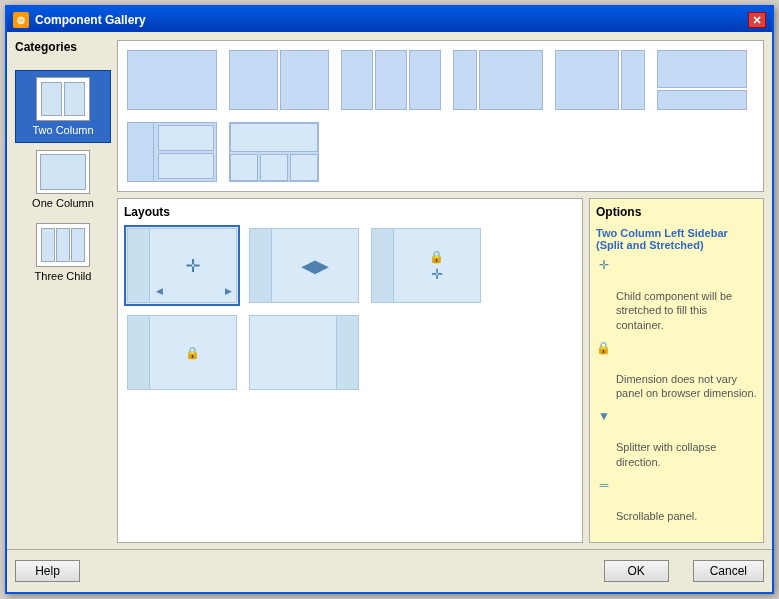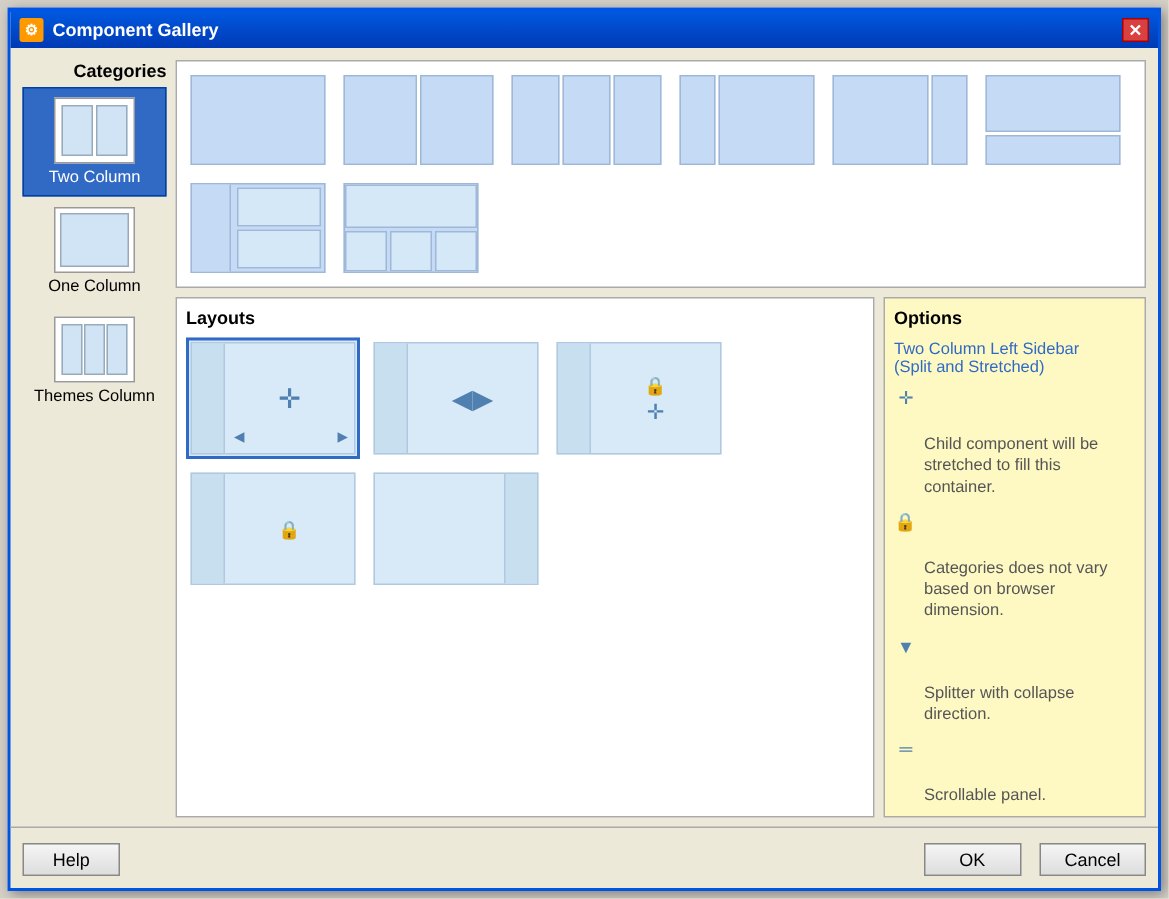--- a/index.html
+++ b/index.html
@@ -77,23 +77,22 @@
     
     .categories-panel {
       width: 96px;
       display: flex;
       flex-direction: column;
       gap: 0;
     }
     .categories-label {
       font-size: 12px;
       font-weight: bold;
-      margin-bottom: 4px;
+      margin-bottom: 16px;
       color: #000;
-      text-align: right;
     }
     .category-item {
       display: flex;
       flex-direction: column;
       align-items: center;
       padding: 6px 4px;
       cursor: pointer;
       border: 1px solid transparent;
       text-align: center;
     }
@@ -280,21 +279,21 @@
       display: flex;
       align-items: center;
       gap: 4px;
     }
     .checkbox-row input[type=checkbox] {
       width: 13px;
       height: 13px;
     }
     .option-desc-title {
       font-size: 11px;
-      font-weight: normal;
+      font-weight: bold;
       color: #316ac5;
       margin-top: 2px;
     }
     .option-entries {
       display: flex;
       flex-direction: column;
       gap: 8px;
     }
     .option-entry {
       display: flex;
@@ -328,21 +327,21 @@
       padding: 3px 16px;
       font-size: 12px;
       border: 1px solid #888;
       background: linear-gradient(to bottom, #f5f5f5, #ddd);
       cursor: pointer;
       min-width: 65px;
       text-align: center;
     }
     .btn-group {
       display: flex;
-      gap: 12px;
+      gap: 24px;
     }
     .divider-h {
       height: 1px;
       background: #aaa;
       margin: 0 -8px;
     }
   </style>
 </head>
 <body>
 
@@ -382,21 +381,21 @@
         </div>
 
         <div class="category-item">
           <div class="category-thumb">
             <div class="thumb-three-col">
               <div class="col"></div>
               <div class="col"></div>
               <div class="col"></div>
             </div>
           </div>
-          <span class="category-label">Themes Column</span>
+          <span class="category-label">Three Child</span>
         </div>
       </div>
 
       <div class="right-panel">
 
         <div class="types-section">
           <div class="types-grid">
 
             <div class="types-row">
 
@@ -530,21 +529,21 @@
           <div class="options-panel">
             <div class="options-label">Options</div>
             <div class="option-desc-title">Two Column Left Sidebar<br>(Split and Stretched)</div>
             <div class="option-entries">
               <div class="option-entry">
                 <div class="option-entry-icon">✛</div>
                 <div class="option-entry-text">Child component will be stretched to fill this container.</div>
               </div>
               <div class="option-entry">
                 <div class="option-entry-icon">🔒</div>
-                <div class="option-entry-text">Categories does not vary based on browser dimension.</div>
+                <div class="option-entry-text">Dimension does not vary panel on browser dimension.</div>
               </div>
               <div class="option-entry">
                 <div class="option-entry-icon">▼</div>
                 <div class="option-entry-text">Splitter with collapse direction.</div>
               </div>
               <div class="option-entry">
                 <div class="option-entry-icon">═</div>
                 <div class="option-entry-text">Scrollable panel.</div>
               </div>
             </div>

